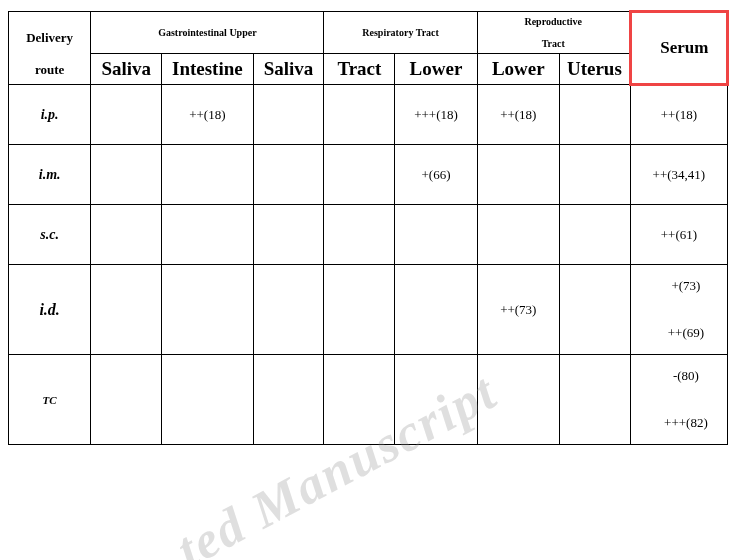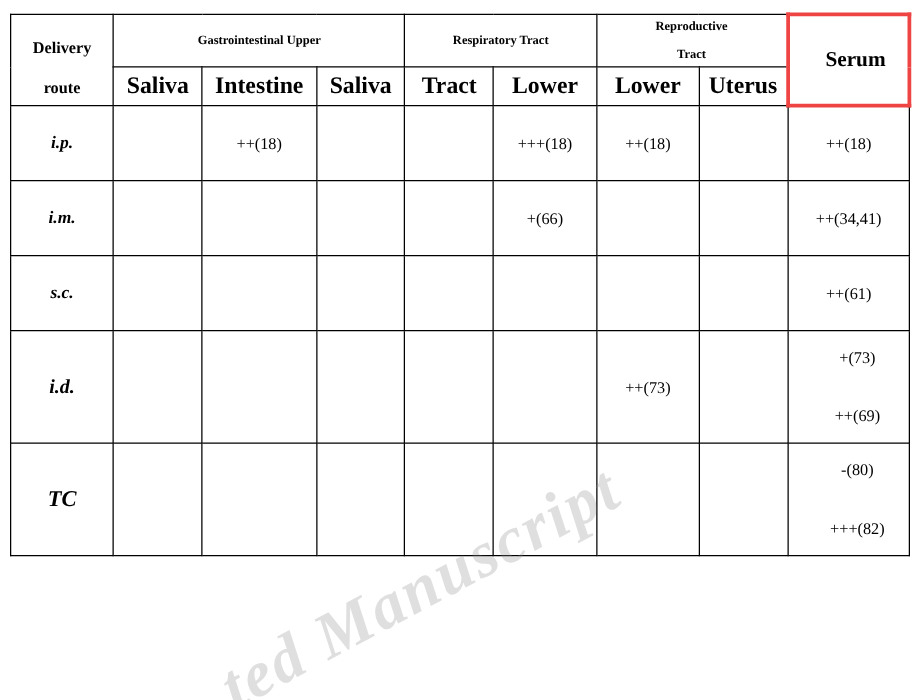--- a/index.html
+++ b/index.html
@@ -152,21 +152,21 @@
           <td></td>
           <td></td>
           <td></td>
           <td></td>
           <td></td>
           <td>++(73)</td>
           <td></td>
           <td class="multi-line">+(73)<br><br>++(69)</td>
         </tr>
         <tr style="height: 90px;">
-          <td style="font-weight: bold; font-style: italic; font-size: 18px;">TC</td>
+          <td style="font-weight: bold; font-style: italic; font-size: 11px;">TC</td>
           <td></td>
           <td></td>
           <td></td>
           <td></td>
           <td></td>
           <td></td>
           <td></td>
           <td class="multi-line">-(80)<br><br>+++(82)</td>
         </tr>
       </tbody>

